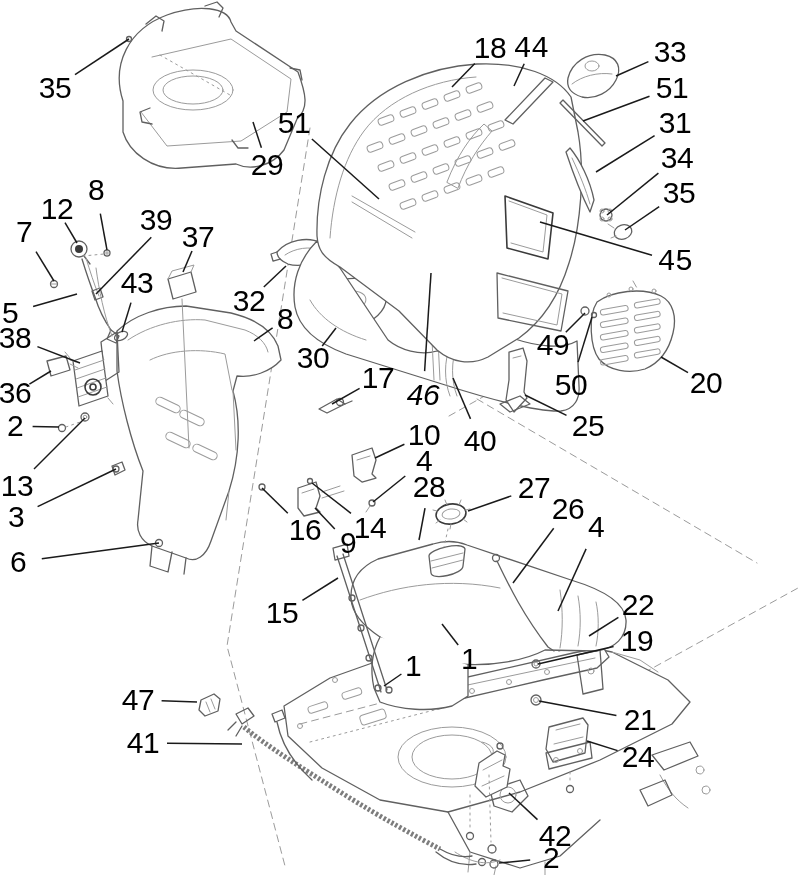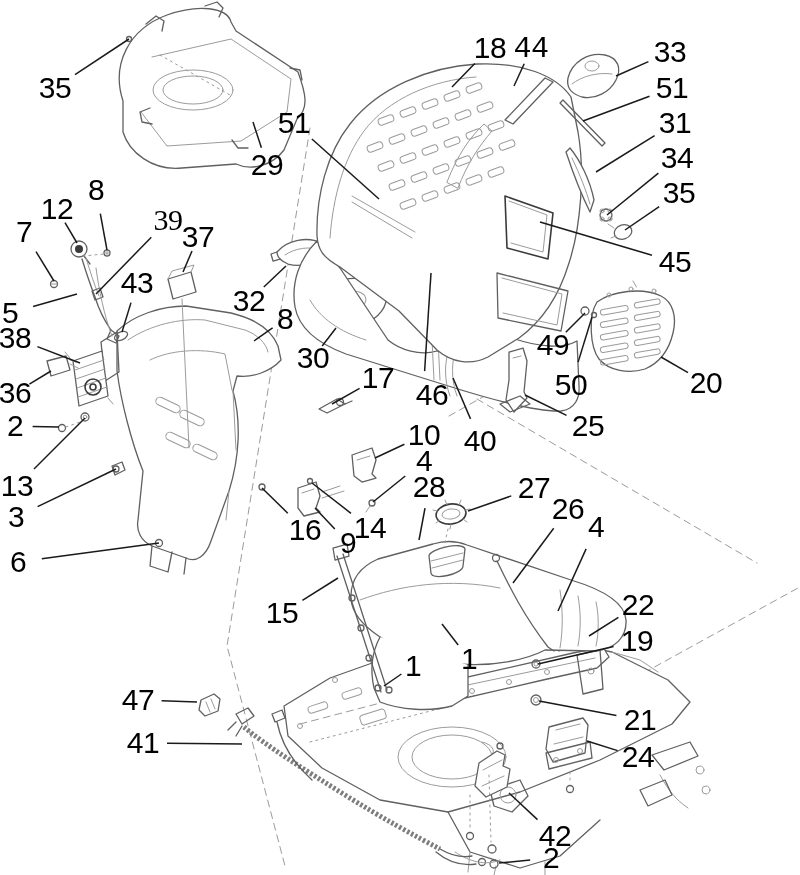--- a/index.html
+++ b/index.html
@@ -415,44 +415,44 @@
         <line x1="458.2" y1="645.0" x2="442" y2="624"></line>
       </g>
   </svg>
 
   <div id="callout-layer">
       <div class="callout" style="left: 55px; top: 88px;">35</div>
       <div class="callout" style="left: 267px; top: 165px;">29</div>
       <div class="callout" style="left: 96px; top: 190px;">8</div>
       <div class="callout" style="left: 57px; top: 209px;">12</div>
       <div class="callout" style="left: 24px; top: 232px;">7</div>
-      <div class="callout" style="left: 168px; top: 220px; font-family: Liberation Serif, serif;">39</div>
+      <div class="callout" style="left: 156px; top: 220px;">39</div>
       <div class="callout" style="left: 198px; top: 237px;">37</div>
       <div class="callout" style="left: 137px; top: 283px;">43</div>
       <div class="callout" style="left: 10px; top: 313px;">5</div>
       <div class="callout" style="left: 15px; top: 338px;">38</div>
       <div class="callout" style="left: 15px; top: 393px;">36</div>
       <div class="callout" style="left: 15px; top: 426px;">2</div>
       <div class="callout" style="left: 17px; top: 486px;">13</div>
       <div class="callout" style="left: 16px; top: 517px;">3</div>
       <div class="callout" style="left: 18px; top: 562px;">6</div>
       <div class="callout" style="left: 294px; top: 123px;">51</div>
       <div class="callout" style="left: 249px; top: 301px;">32</div>
       <div class="callout" style="left: 285px; top: 319px;">8</div>
       <div class="callout" style="left: 313px; top: 358px;">30</div>
       <div class="callout" style="left: 378px; top: 378px;">17</div>
-      <div class="callout" style="left: 432px; top: 395px;">46</div>
+      <div class="callout" style="left: 423px; top: 395px; font-style: italic;">46</div>
       <div class="callout" style="left: 490px; top: 48px;">18</div>
       <div class="callout" style="left: 531px; top: 49px; font-family: Liberation Mono, monospace;">44</div>
       <div class="callout" style="left: 670px; top: 52px;">33</div>
       <div class="callout" style="left: 672px; top: 88px;">51</div>
       <div class="callout" style="left: 675px; top: 123px;">31</div>
       <div class="callout" style="left: 677px; top: 158px;">34</div>
       <div class="callout" style="left: 679px; top: 193px;">35</div>
-      <div class="callout" style="left: 675px; top: 262px;">45</div>
+      <div class="callout" style="left: 675px; top: 262px; font-family: Liberation Mono, monospace;">45</div>
       <div class="callout" style="left: 553px; top: 345px;">49</div>
       <div class="callout" style="left: 571px; top: 385px;">50</div>
       <div class="callout" style="left: 706px; top: 383px;">20</div>
       <div class="callout" style="left: 588px; top: 426px;">25</div>
       <div class="callout" style="left: 480px; top: 441px;">40</div>
       <div class="callout" style="left: 424px; top: 435px;">10</div>
       <div class="callout" style="left: 424px; top: 461px;">4</div>
       <div class="callout" style="left: 429px; top: 487px;">28</div>
       <div class="callout" style="left: 534px; top: 488px;">27</div>
       <div class="callout" style="left: 568px; top: 509px;">26</div>

